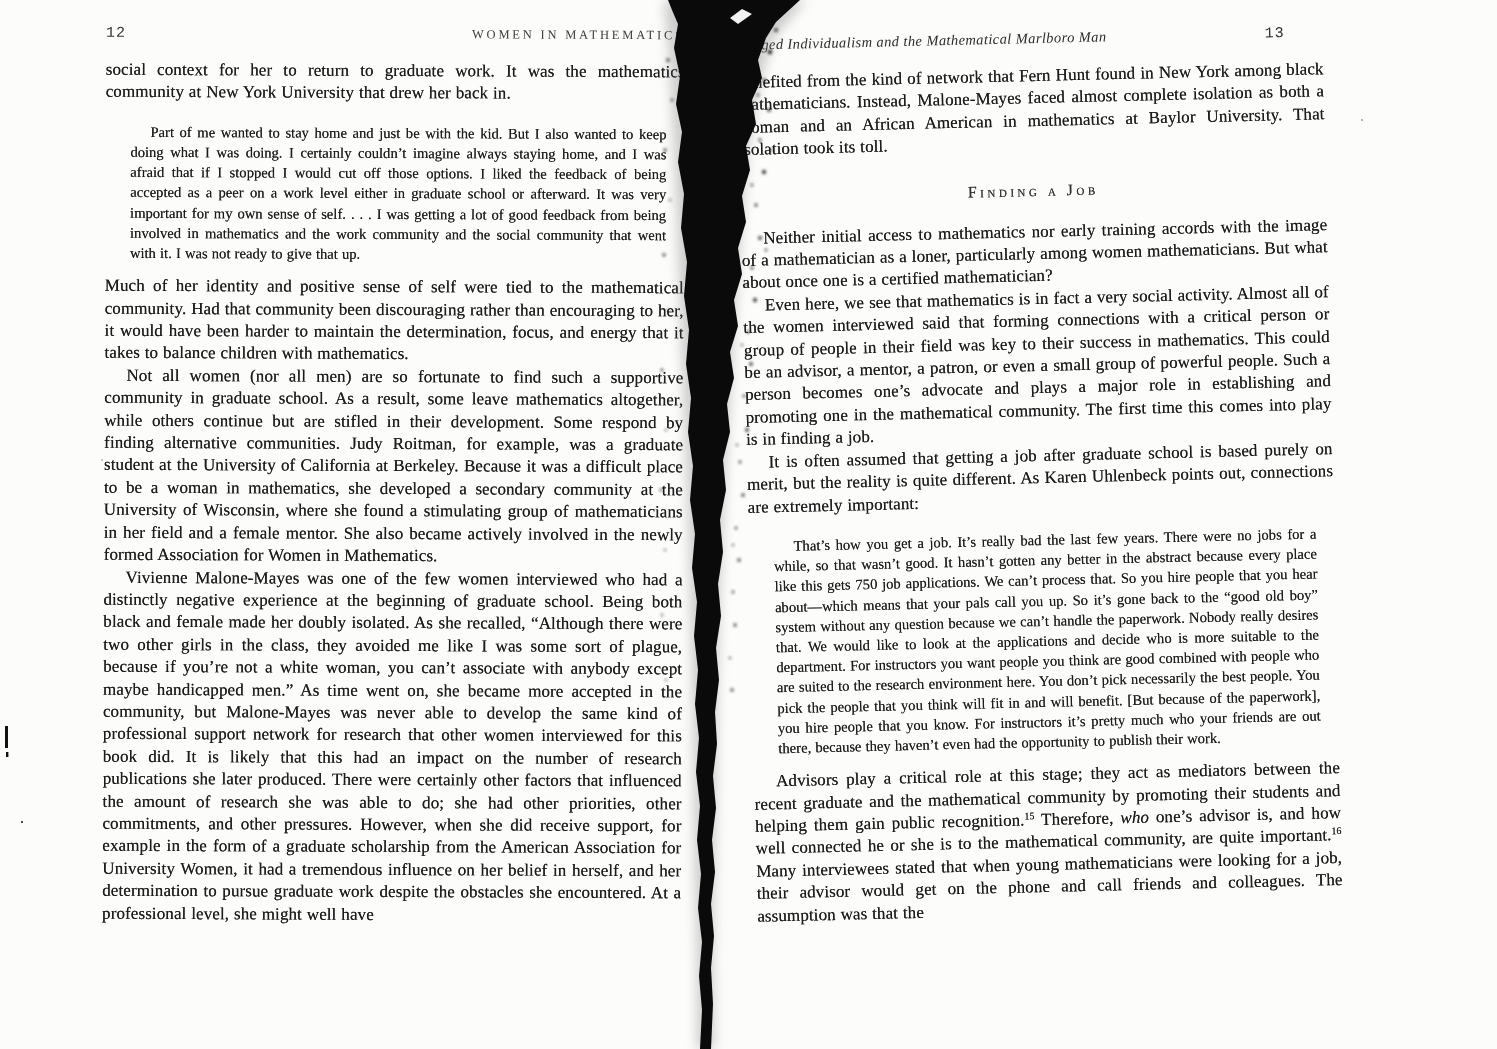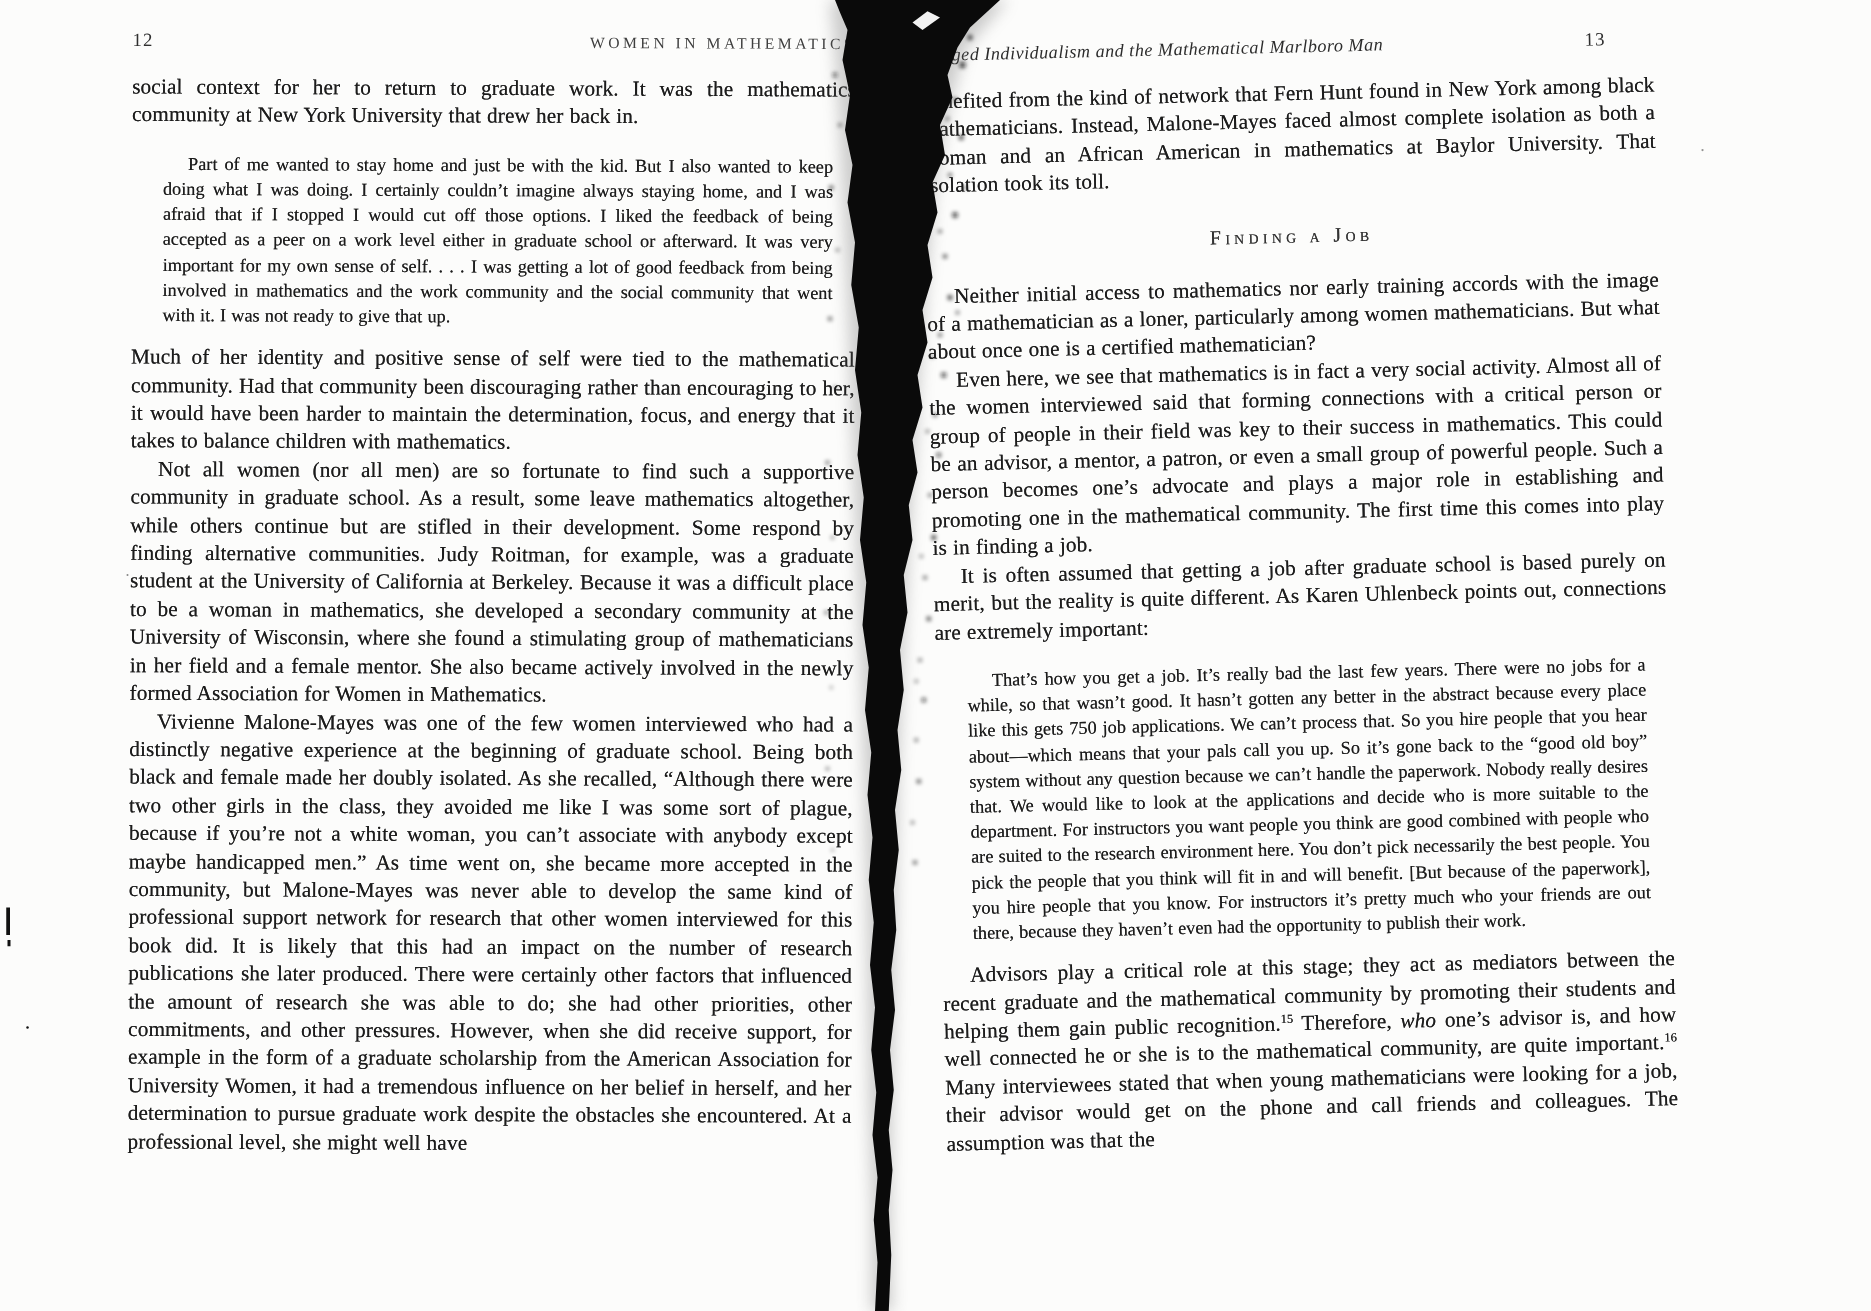--- a/index.html
+++ b/index.html
@@ -7,21 +7,21 @@
     width:1497px;height:1049px;position:relative;overflow:hidden;
     background:#fcfcfb;
     font-family:"Liberation Serif","DejaVu Serif",serif;
     color:#1c1c1c;
   }
   .page{position:absolute;}
   .page-left{left:104px;top:26px;width:579px;transform:rotate(0.25deg);}
   .page-right{left:747px;top:30px;width:586px;transform:rotate(-1.35deg);transform-origin:50% 50%;}
 
   .page-header{display:flex;justify-content:space-between;align-items:baseline;}
-  .pagenum{font-size:15px;letter-spacing:1px;color:#2f2f2f;}
+  .pagenum{font-size:15px;letter-spacing:1px;color:#2f2f2f;font-family:Liberation Mono, monospace;}
   .running-head-caps{font-size:12.5px;letter-spacing:2.8px;color:#3d3d3d;}
   .running-head-italic{font-style:italic;font-size:14.5px;letter-spacing:0.4px;color:#2c2c2c;}
 
   .body-text p{
     margin:0;font-size:17px;line-height:22.4px;text-align:justify;
     word-spacing:0.5px;letter-spacing:0.1px;
     text-shadow:0 0 0.45px rgba(25,25,25,0.85);
   }
   .body-text{margin-top:17px;}
   p.indent{text-indent:22px;}

